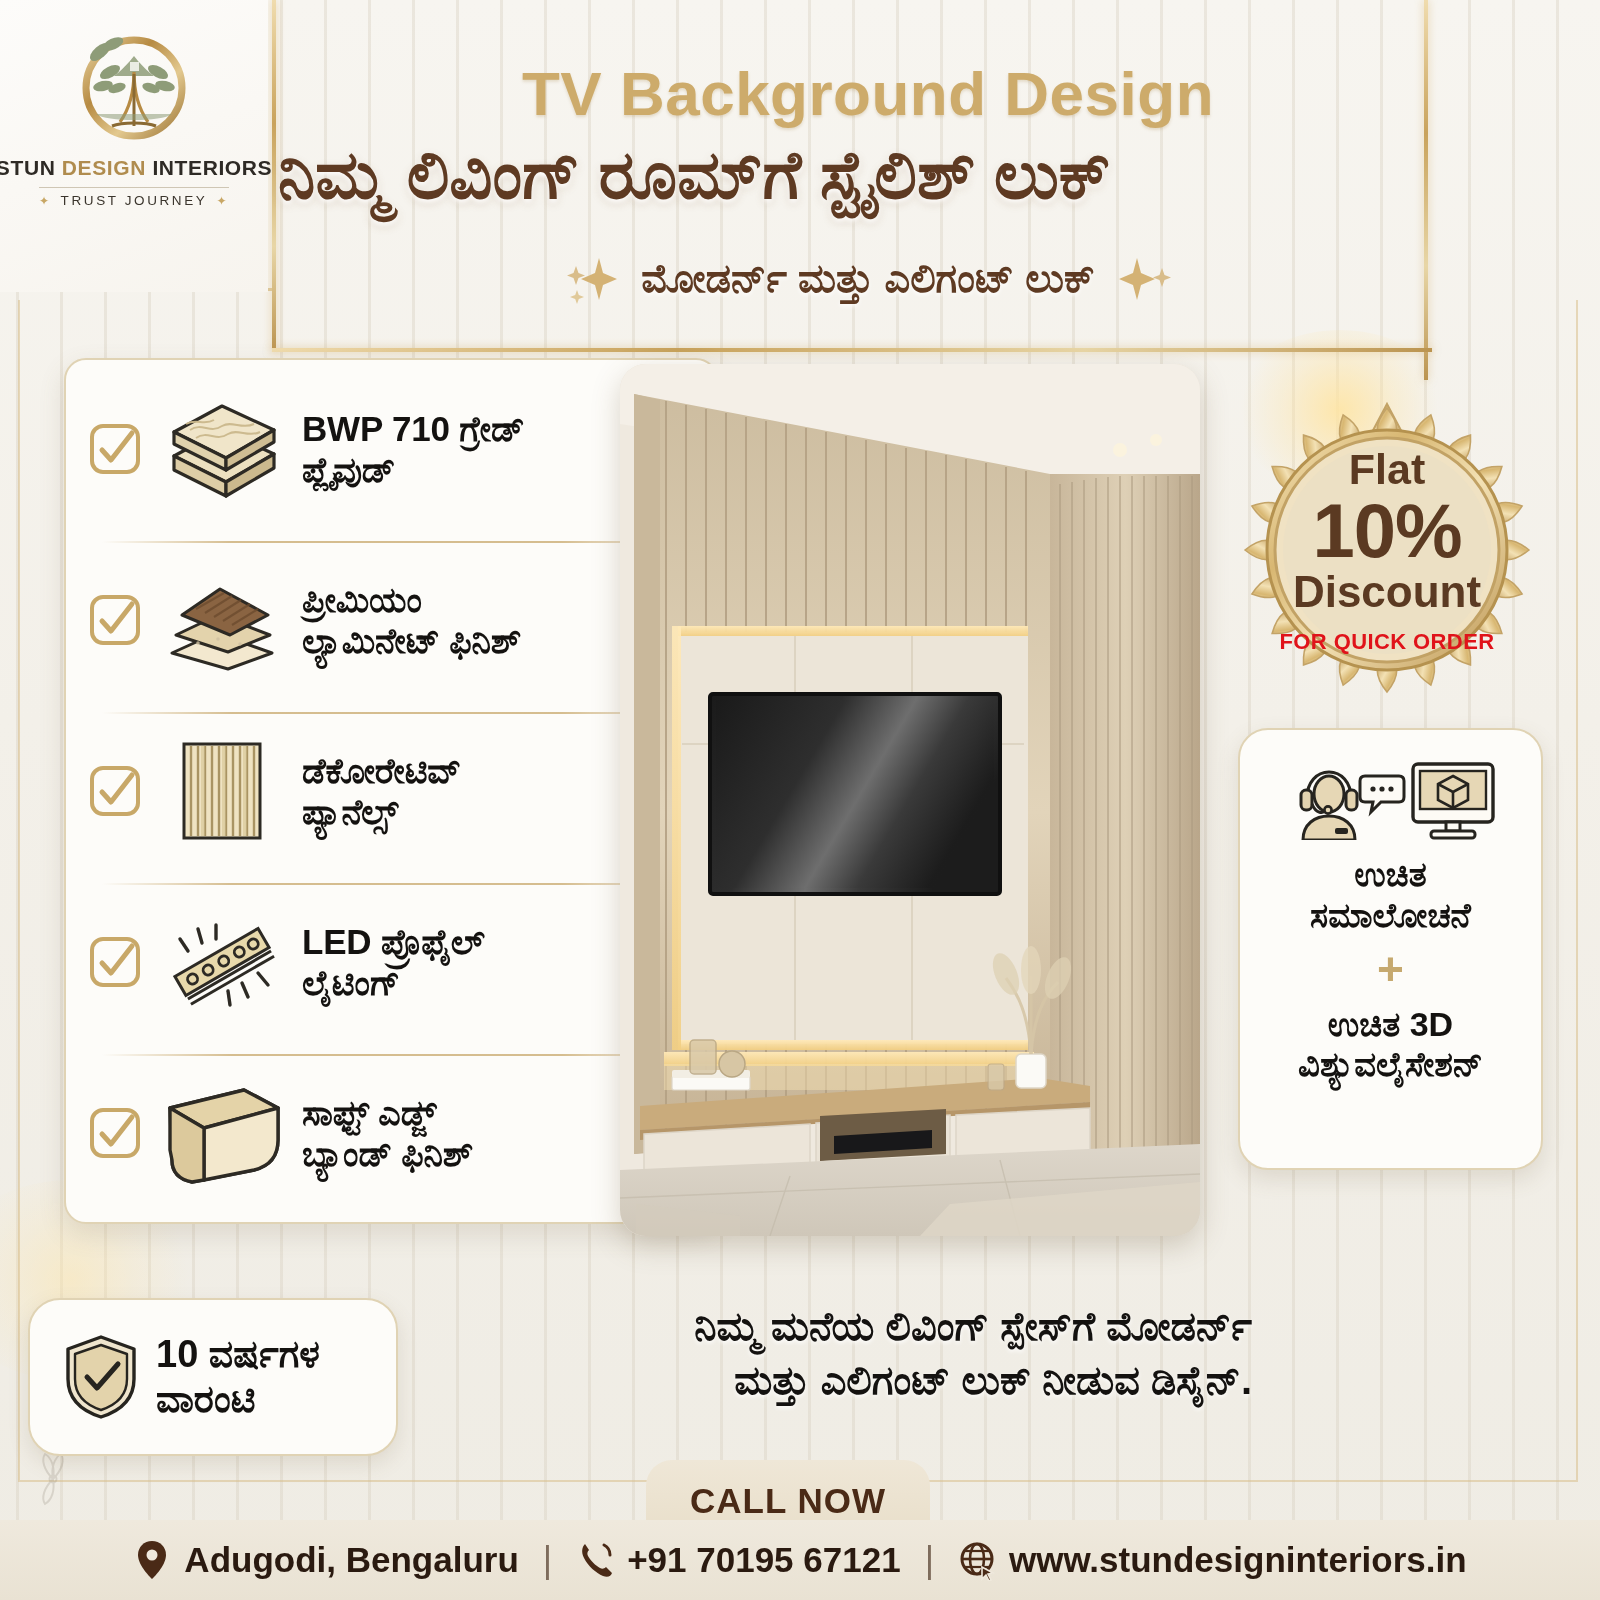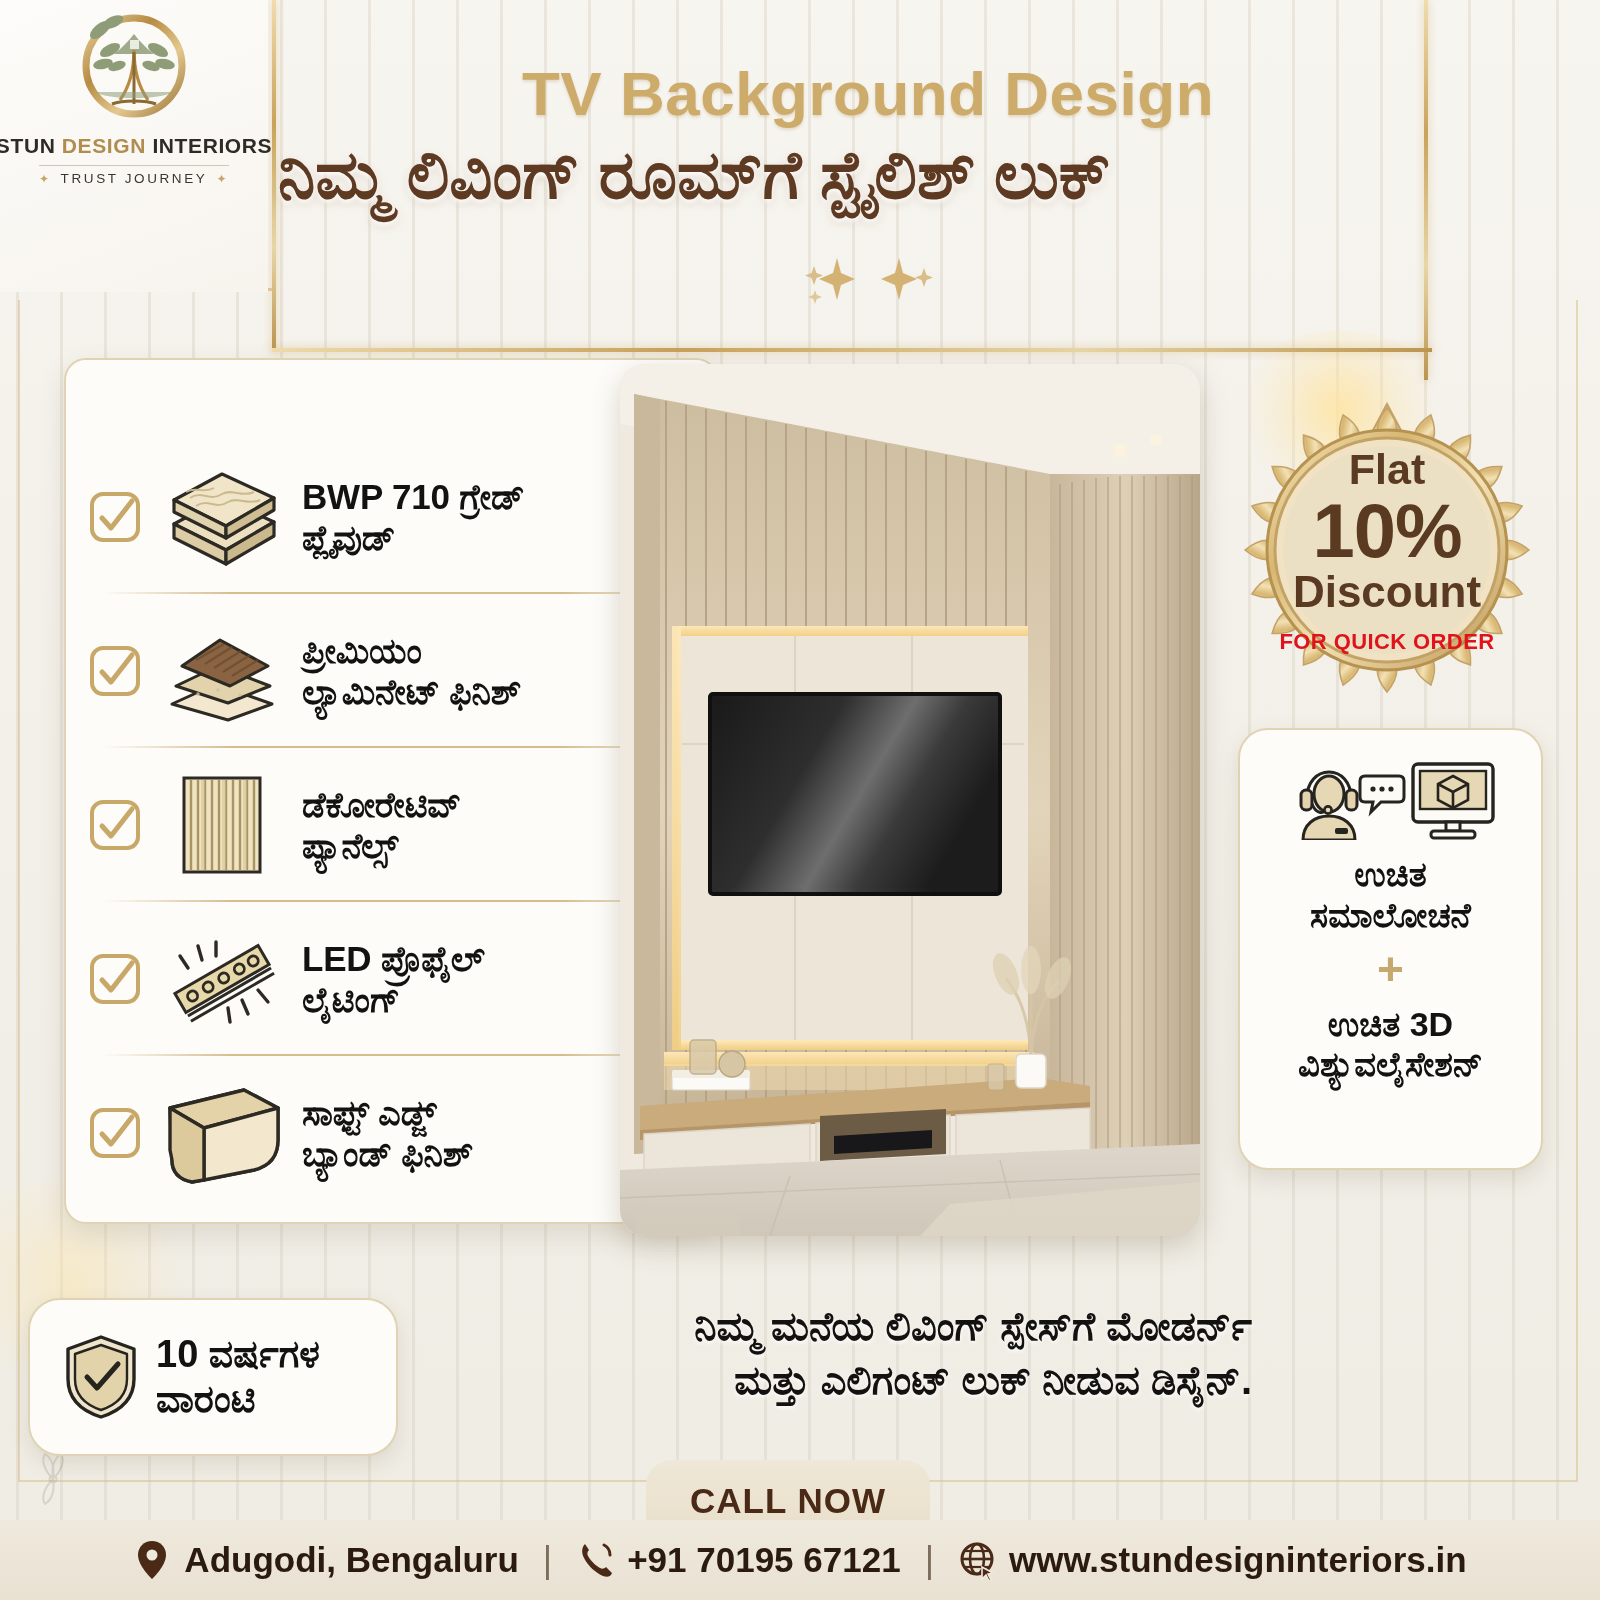--- a/index.html
+++ b/index.html
@@ -34,20 +34,21 @@
 
   .glow { position:absolute; border-radius:50%;
     background: radial-gradient(circle, rgba(255,228,160,.85) 0%, rgba(255,225,150,.28) 40%, rgba(255,225,150,0) 72%);
     pointer-events:none; }
 
   
   #logo-panel {
     position:absolute; left:0; top:0; width:268px; height:292px;
     background: linear-gradient(160deg,#fdfcfa 0%,#f7f4ee 100%);
     display:flex; flex-direction:column; align-items:center; justify-content:flex-start;
+    padding-top:22px;
   }
   #logo-mark { width:128px; height:128px; }
   .logo-name { font-size:21px; letter-spacing:.6px; font-weight:700; margin-top:6px; color:#2e2a25; white-space:nowrap;}
   .logo-name .mid { color:#b08c4e; }
   .logo-rule { width:190px; height:1px; background:#cfc6b4; margin:7px 0 5px; }
   .logo-sub { font-size:13.5px; letter-spacing:2.6px; color:#3b352d; font-weight:500; display:flex; align-items:center; gap:9px;}
   .logo-sub .dia { color:#c8a765; font-size:12px; }
 
   
   #header { position:absolute; left:278px; top:0; width:1322px; height:352px; }
@@ -71,21 +72,21 @@
     text-shadow: 0 2px 4px rgba(255,255,255,.9); }
   .sparkle { width:56px; height:54px; flex:0 0 auto; }
 
   
   #features {
     position:absolute; left:64px; top:358px; width:654px; height:866px;
     background:#fdfcf9; border-radius:22px;
     border:2px solid #e0d3b4;
     box-shadow: 0 10px 26px rgba(120,100,70,.16);
     padding:12px 18px 12px 22px;
-    display:flex; flex-direction:column; justify-content:flex-end;
+    display:flex; flex-direction:column; justify-content:space-between;
   }
   .feat {
     display:flex; align-items:center; gap:16px; height:154px; position:relative;
   }
   .feat + .feat::before {
     content:""; position:absolute; left:14px; right:6px; top:-2px; height:2px;
     background: linear-gradient(90deg, rgba(215,190,140,.0), rgba(200,168,108,.75) 22%, rgba(200,168,108,.75) 78%, rgba(215,190,140,0));
   }
   .check { width:54px; height:54px; flex:0 0 auto; }
   .feat-icon { width:128px; height:110px; flex:0 0 auto; }
@@ -227,20 +228,21 @@
 
   <div id="header">
     <div id="title-en">TV Background Design</div>
     <div id="title-kn">ನಿಮ್ಮ ಲಿವಿಂಗ್ ರೂಮ್‌ಗೆ ಸ್ಟೈಲಿಶ್ ಲುಕ್</div>
     <div id="subtitle-row">
       <svg class="sparkle" viewBox="0 0 56 54">
         <path d="M36 6 L40 21 L54 27 L40 33 L36 48 L32 33 L18 27 L32 21 Z" fill="#d4b274"></path>
         <path d="M13 14 L15.5 21 L22 23.5 L15.5 26 L13 33 L10.5 26 L4 23.5 L10.5 21 Z" fill="#d9bd8a"></path>
         <path d="M14 38 L15.8 43 L21 45 L15.8 47 L14 52 L12.2 47 L7 45 L12.2 43 Z" fill="#e0c999"></path>
       </svg>
+      <div id="subtitle-kn">ಮೋಡರ್ನ್ ಮತ್ತು ಎಲಿಗಂಟ್ ಲುಕ್</div>
       <svg class="sparkle" viewBox="0 0 56 54">
         <path d="M20 6 L24 21 L38 27 L24 33 L20 48 L16 33 L2 27 L16 21 Z" fill="#d4b274"></path>
         <path d="M45 16 L47.5 23 L54 25.5 L47.5 28 L45 35 L42.5 28 L36 25.5 L42.5 23 Z" fill="#d9bd8a"></path>
       </svg>
     </div>
   </div>
 
   <div id="features">
 
     <div class="feat">

